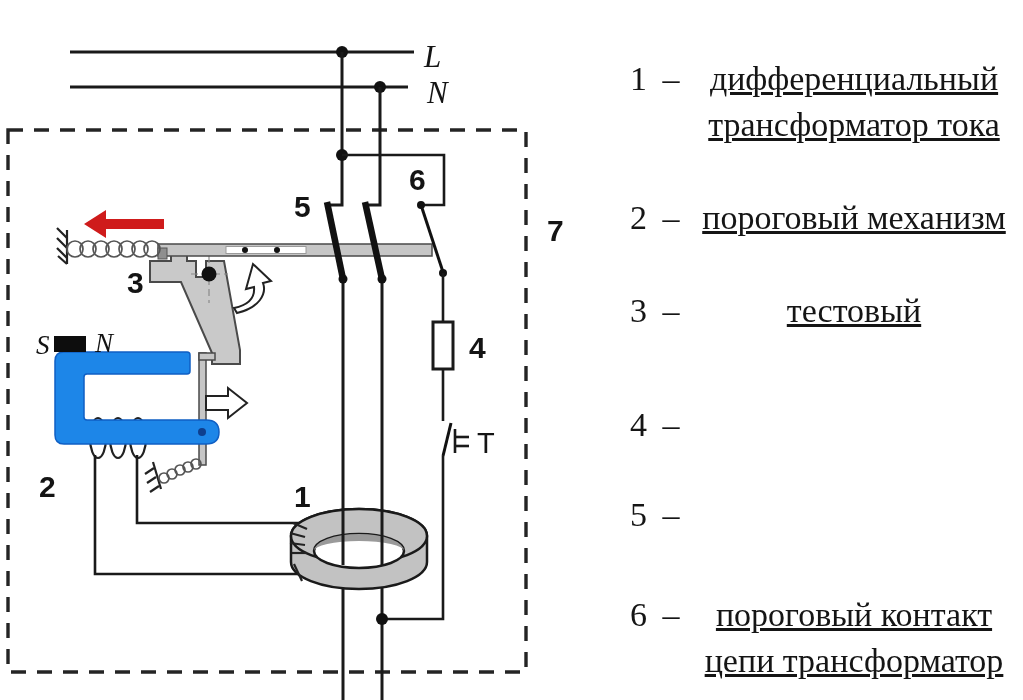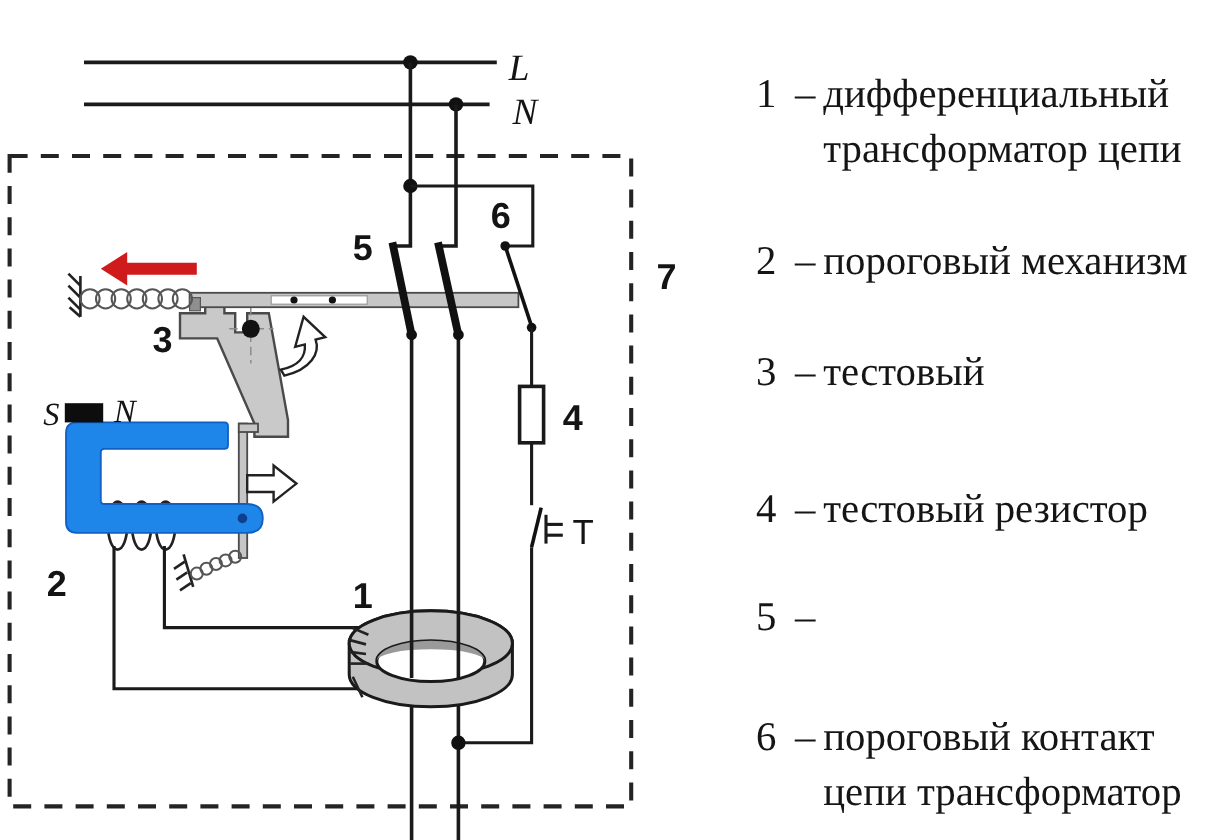--- a/index.html
+++ b/index.html
@@ -20,21 +20,21 @@
   .centerline{stroke:#8a8a8a;stroke-width:1.2;stroke-dasharray:7 4;fill:none;}
   .lbl{font-family:"Liberation Sans",sans-serif;font-weight:bold;font-size:30px;fill:#141414;}
   .ilbl{font-family:"Liberation Serif",serif;font-style:italic;font-size:31px;fill:#141414;}
   .slbl{font-family:"Liberation Serif",serif;font-style:italic;font-size:27px;fill:#141414;}
   .tlbl{font-family:"Liberation Sans",sans-serif;font-size:29px;fill:#141414;}
   
   .legend-item{position:absolute;left:630px;display:flex;align-items:flex-start;
                font-size:34px;line-height:46px;color:#151515;white-space:nowrap;}
   .ln{width:26px;flex:none;}
   .ld{width:30px;flex:none;text-align:center;}
-  .lt{width:336px;flex:none;white-space:normal;}
+  .lt{width:336px;flex:none;text-align:center;white-space:normal;text-decoration:underline;}
 </style>
 </head>
 <body>
 
 <div class="stage">
 
   <svg width="615" height="700" viewBox="0 0 615 700">
 
     <rect class="dashbox" x="8" y="130" width="518" height="542"></rect>
 
@@ -158,43 +158,40 @@
     <text class="lbl" x="294" y="507">1</text>
     <text class="lbl" x="469" y="358">4</text>
     <text class="tlbl" x="477" y="453">T</text>
   </svg>
 
   <div class="legend-item" style="top:56px">
     <span class="ln">1</span>
     <span class="ld">–</span>
     <span class="lt">
       <span style="display:block">дифференциальный</span>
-      <span style="display:block">трансформатор цепи</span>
+      <span style="display:block">трансформатор тока</span>
     </span>
   </div>
   <div class="legend-item" style="top:195px">
     <span class="ln">2</span>
     <span class="ld">–</span>
     <span class="lt">
       <span style="display:block">пороговый механизм</span>
     </span>
   </div>
   <div class="legend-item" style="top:288px">
     <span class="ln">3</span>
     <span class="ld">–</span>
     <span class="lt">
       <span style="display:block">тестовый</span>
     </span>
   </div>
   <div class="legend-item" style="top:402px">
     <span class="ln">4</span>
     <span class="ld">–</span>
-    <span class="lt">
-      <span style="display:block">тестовый резистор</span>
-    </span>
   </div>
   <div class="legend-item" style="top:492px">
     <span class="ln">5</span>
     <span class="ld">–</span>
   </div>
   <div class="legend-item" style="top:592px">
     <span class="ln">6</span>
     <span class="ld">–</span>
     <span class="lt">
       <span style="display:block">пороговый контакт</span>

